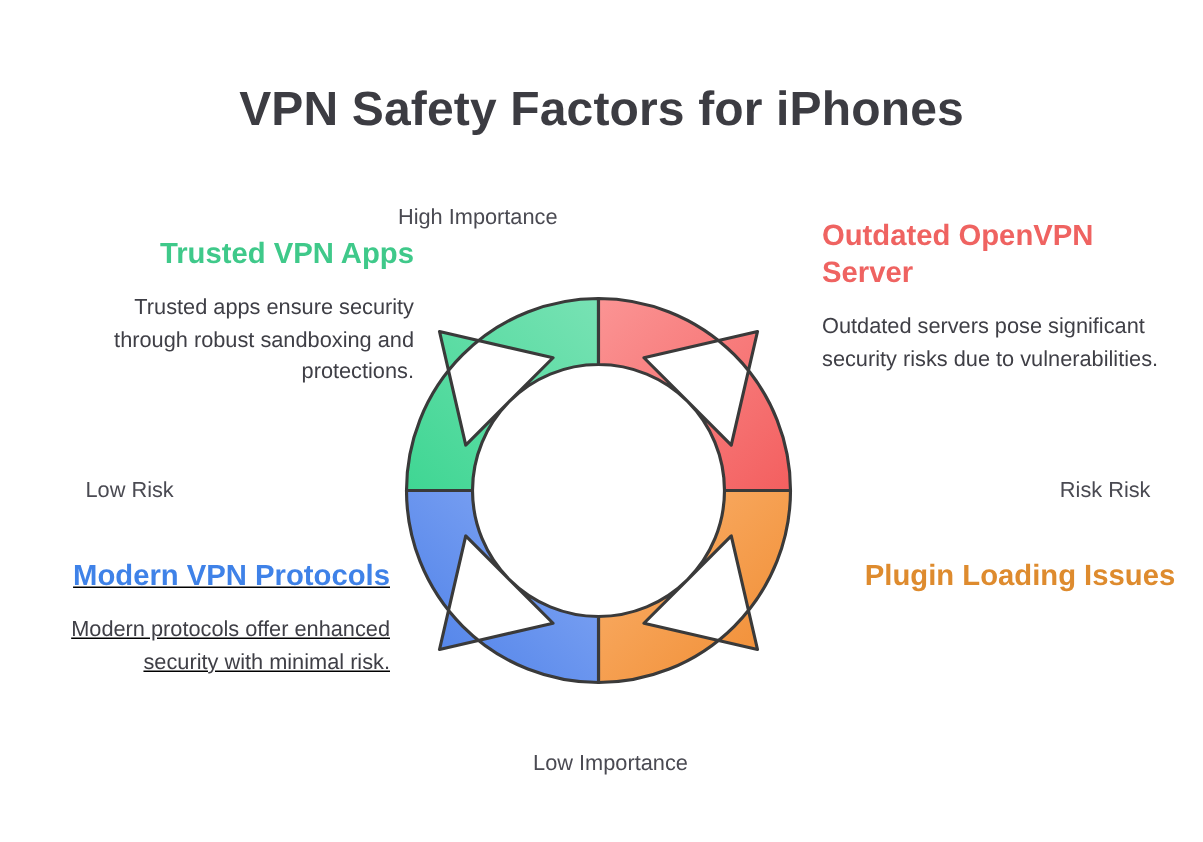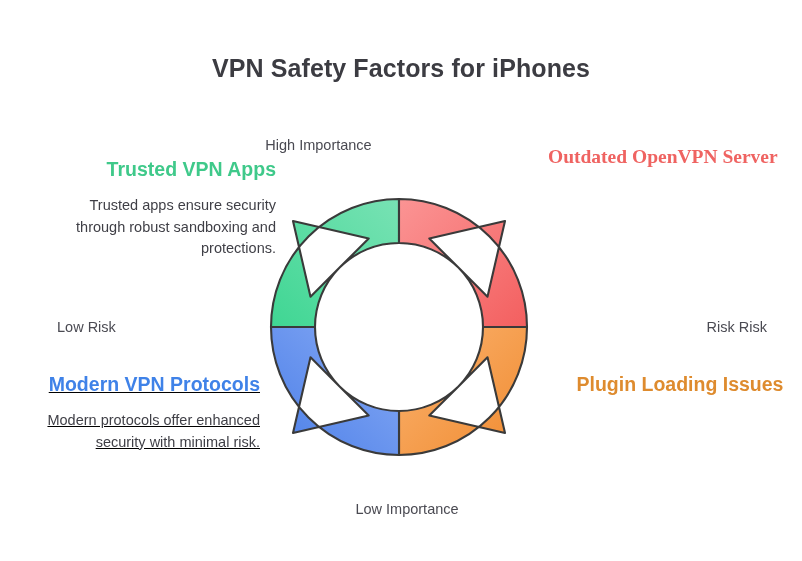--- a/index.html
+++ b/index.html
@@ -20,21 +20,21 @@
     height: 561px;
   }
 
   
   .page-title {
     position: absolute;
     top: 54px;
     left: 0;
     width: 802px;
     text-align: center;
-    font-size: 25px;
+    font-size: 32px;
     font-weight: bold;
     color: #3c3c42;
     letter-spacing: 0.1px;
   }
 
   
   .axis-label {
     position: absolute;
     font-size: 14.5px;
     color: #4a4a52;
@@ -56,21 +56,21 @@
     line-height: 1.28;
     margin-bottom: 13px;
   }
   .quad-body {
     font-size: 14.5px;
     line-height: 1.5;
     color: #3f3f46;
   }
 
   .quad-tl { top: 157px; left: 44px;  text-align: right; }
-  .quad-tr { top: 145px; left: 548px; text-align: left; font-family: Liberation Serif, serif;  }
+  .quad-tr { top: 145px; left: 548px; text-align: left;  }
   .quad-bl { top: 372px; left: 28px;  text-align: right; text-decoration: underline; }
   .quad-br { top: 372px; left: 564px; text-align: center;  }
 
   .c-green  { color: #3fc98a; }
   .c-red    { color: #ef6361; }
   .c-blue   { color: #3f82e8; }
   .c-orange { color: #de8b2e; }
 
   
   .cycle-wrap {
@@ -96,20 +96,21 @@
   <div class="axis-label axis-left">Low Risk</div>
   <div class="axis-label axis-right">Risk Risk</div>
 
   <div class="quad quad-tl">
     <div class="quad-heading c-green">Trusted VPN Apps</div>
     <div class="quad-body">Trusted apps ensure security through robust sandboxing and protections.</div>
   </div>
 
   <div class="quad quad-tr">
     <div class="quad-heading c-red">Outdated OpenVPN Server</div>
+    <div class="quad-body">Outdated servers pose significant security risks due to vulnerabilities.</div>
   </div>
 
   <div class="quad quad-bl">
     <div class="quad-heading c-blue">Modern VPN Protocols</div>
     <div class="quad-body">Modern protocols offer enhanced security with minimal risk.</div>
   </div>
 
   <div class="quad quad-br">
     <div class="quad-heading c-orange">Plugin Loading Issues</div>
   </div>

